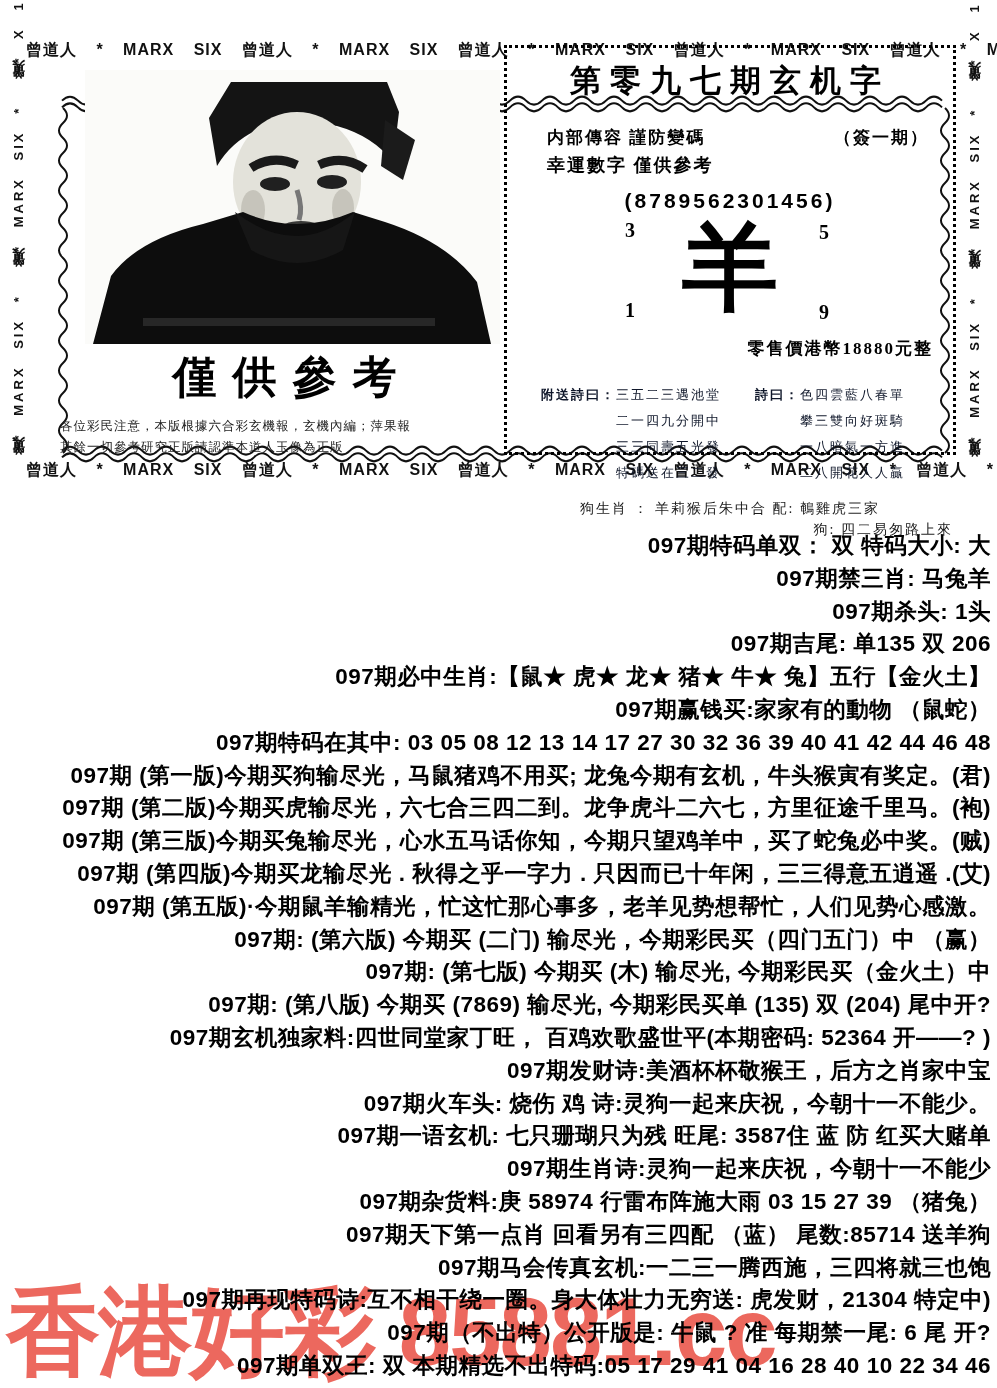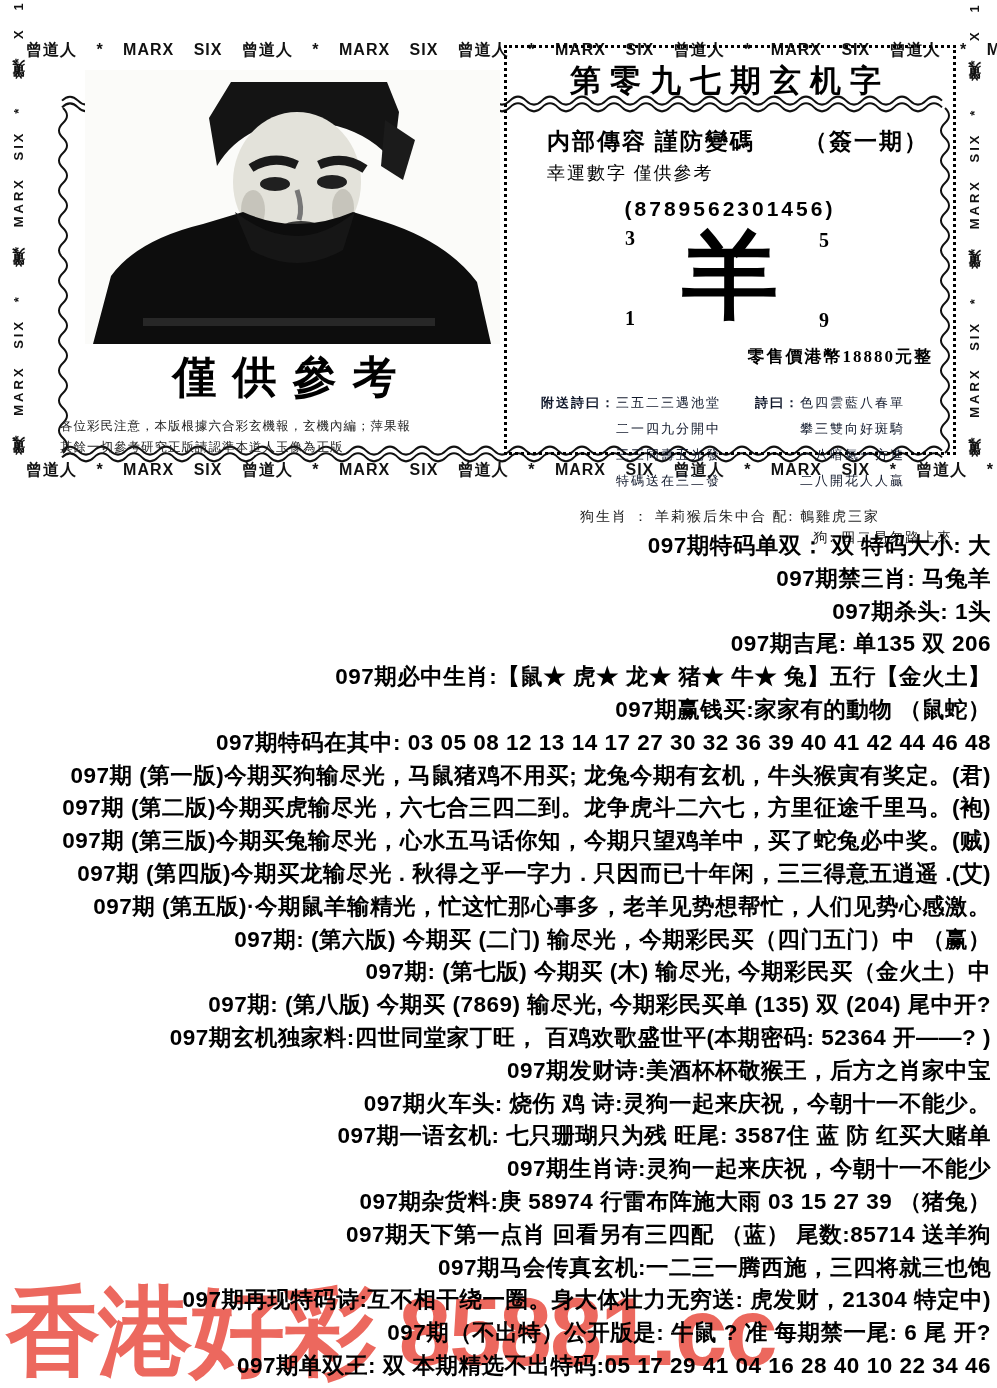--- a/index.html
+++ b/index.html
@@ -23,23 +23,23 @@
   .caption{position:absolute;left:85px;top:348px;width:415px;text-align:center;
            font-family:"Liberation Serif",serif;font-weight:bold;font-size:44px;letter-spacing:16px;}
   .note{position:absolute;left:60px;width:450px;font-size:12.5px;letter-spacing:1px;color:#222;}
   .note.n1{top:418px;}
   .note.n2{top:439px;}
 
   
   .mbox{position:absolute;left:504px;top:45px;width:452px;height:410px;box-sizing:border-box;
         border:3px dotted #000;font-family:"Liberation Serif",serif;}
   .mbox .title{margin-top:12px;text-align:center;font-size:31px;font-weight:bold;letter-spacing:9px;}
-  .mbox .inforow{display:flex;margin:24px 24px 0 40px;font-size:23px;font-weight:bold;letter-spacing:2px;}
+  .mbox .inforow{display:flex;margin:24px 24px 0 40px;font-size:17px;font-weight:bold;letter-spacing:2px;}
   .mbox .inforow .sp{flex:1;}
-  .mbox .info2{margin:4px 24px 0 40px;font-size:18px;font-weight:normal;letter-spacing:2px;}
+  .mbox .info2{margin:4px 24px 0 40px;font-size:18px;font-weight:bold;letter-spacing:2px;}
   .mbox .serial{margin-top:12px;text-align:center;font-size:21px;font-weight:bold;letter-spacing:3px;
                 font-family:"Liberation Sans",sans-serif;}
   .zblock{position:relative;height:118px;margin-top:2px;}
   .zblock .zchar{position:absolute;left:0;right:0;top:-6px;text-align:center;
                  font-size:96px;font-weight:bold;line-height:118px;}
   .zblock .num{position:absolute;font-size:20px;font-weight:bold;}
   .zblock .tl{left:118px;top:4px;}  .zblock .tr{left:312px;top:6px;}
   .zblock .bl{left:118px;top:84px;} .zblock .br{left:312px;top:86px;}
   .mbox .price{margin:4px 20px 0 0;text-align:right;font-size:17px;font-weight:bold;letter-spacing:2px;}
   .poems{display:flex;margin:22px 10px 0 34px;font-size:13px;letter-spacing:2px;line-height:26px;color:#0f172a;}

